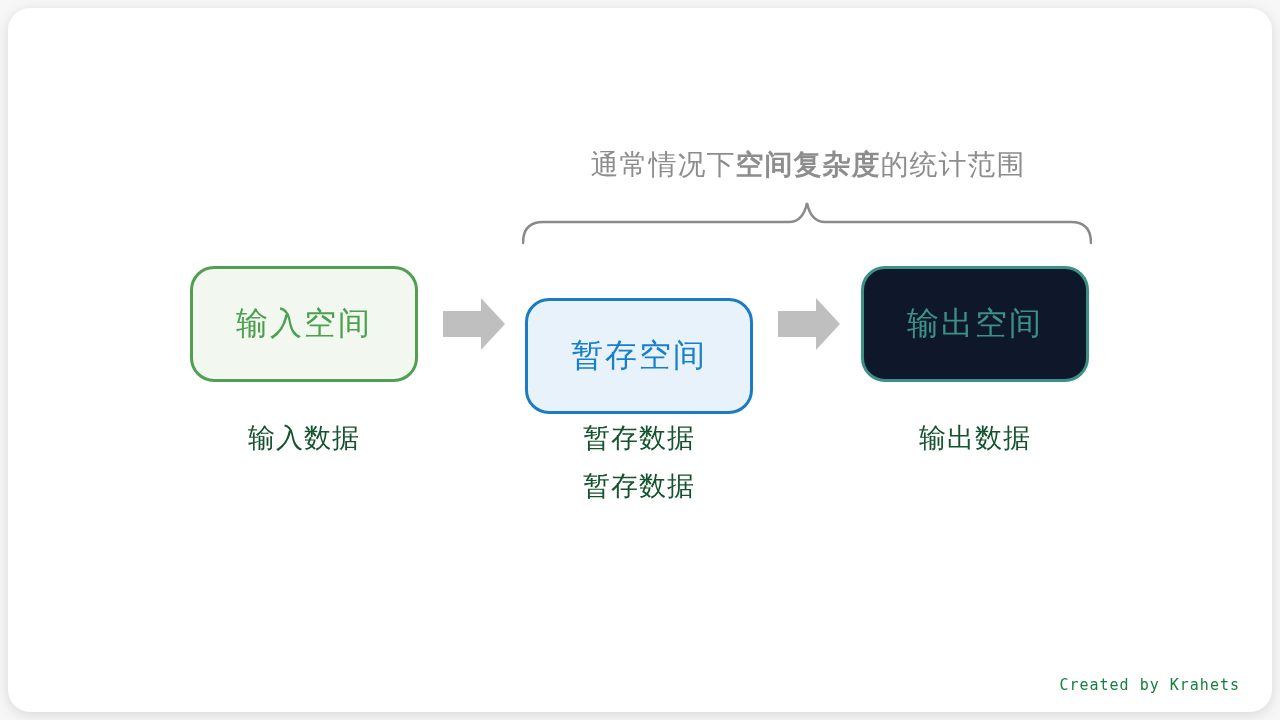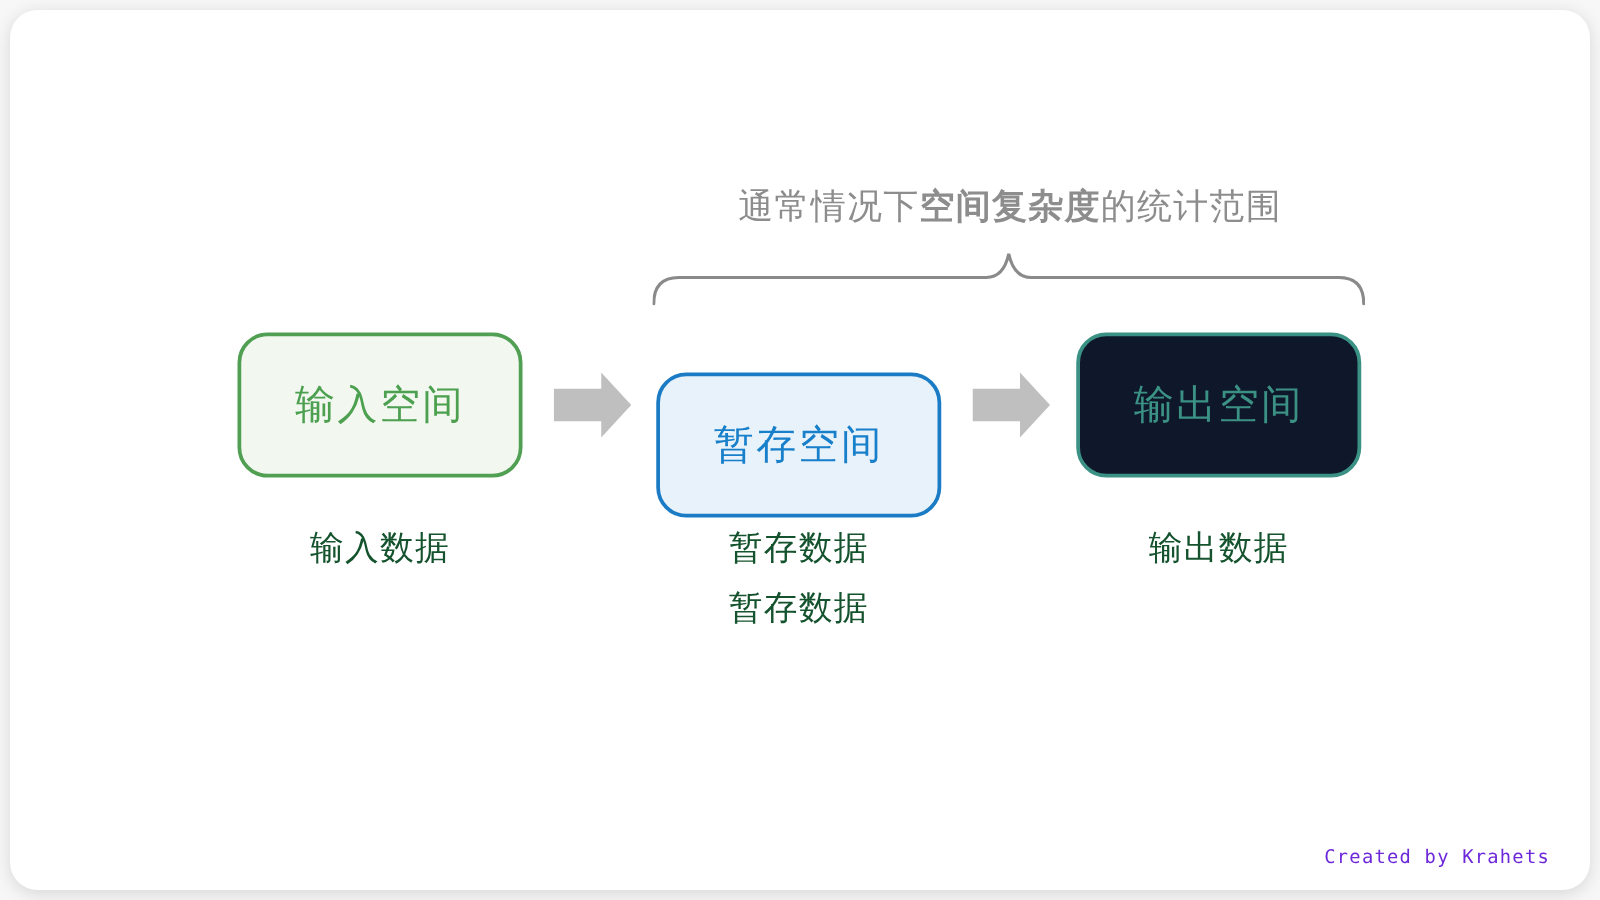--- a/index.html
+++ b/index.html
@@ -52,21 +52,21 @@
     letter-spacing: 1px;
   }
   .col-input  { left: 190px; }
   .col-temp   { left: 525px; }
   .col-output { left: 861px; }
   .credit {
     position: absolute;
     right: 40px; top: 676px;
     font-family: "DejaVu Sans Mono", "Liberation Mono", monospace;
     font-size: 15px;
-    color: #6d28d9;
+    color: #15803d;
     letter-spacing: 1px;
   }
 </style>
 </head>
 <body>
 
 <div class="stage">
   <div class="card"></div>
 
   <div class="title">

